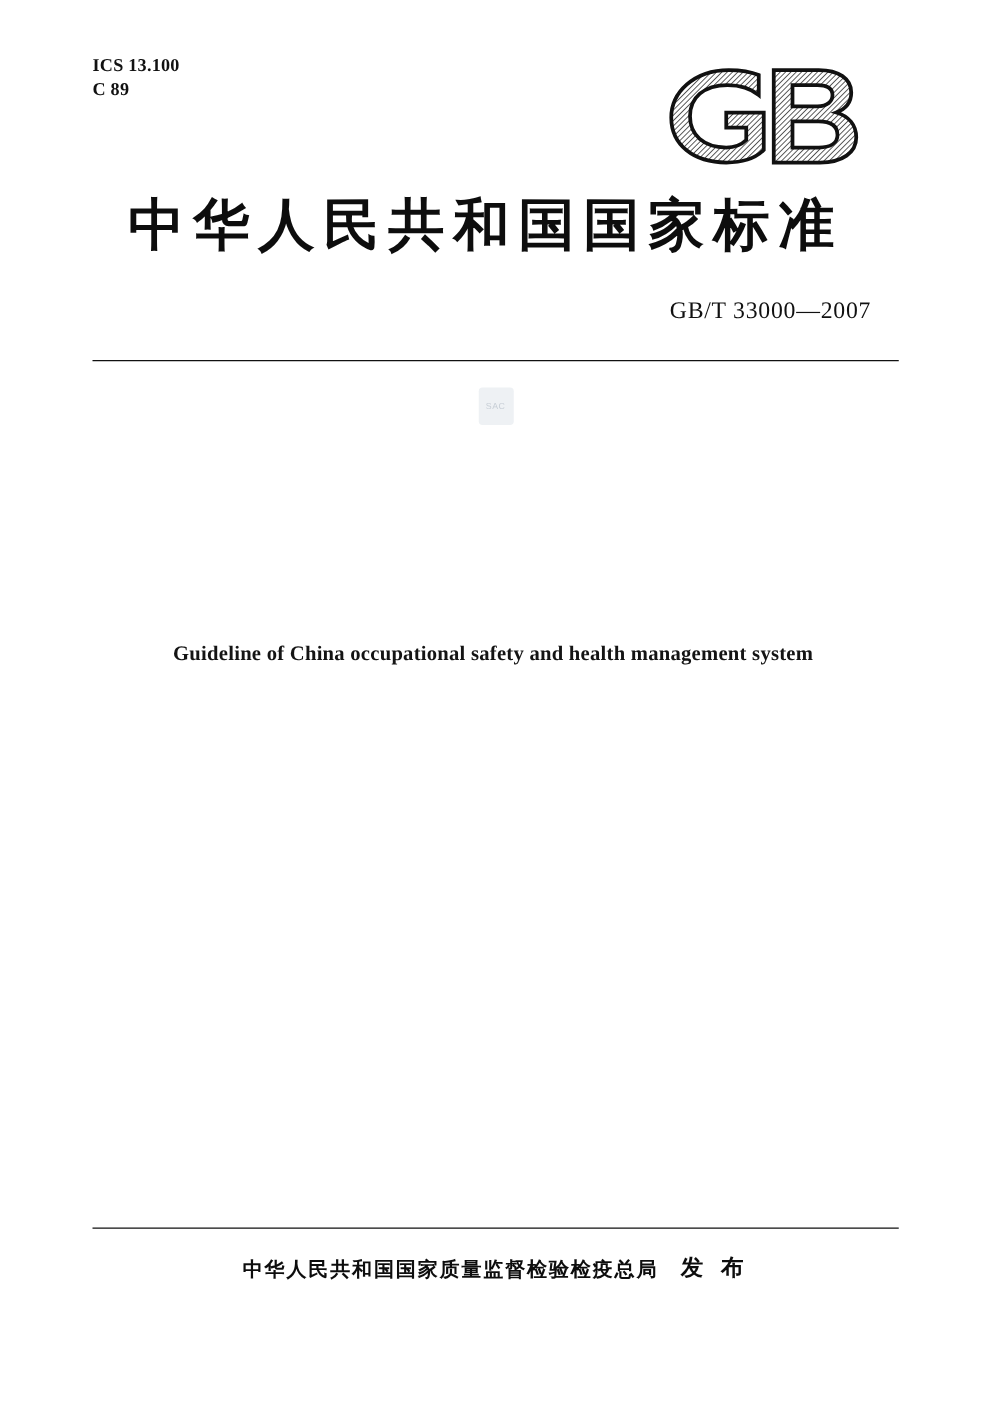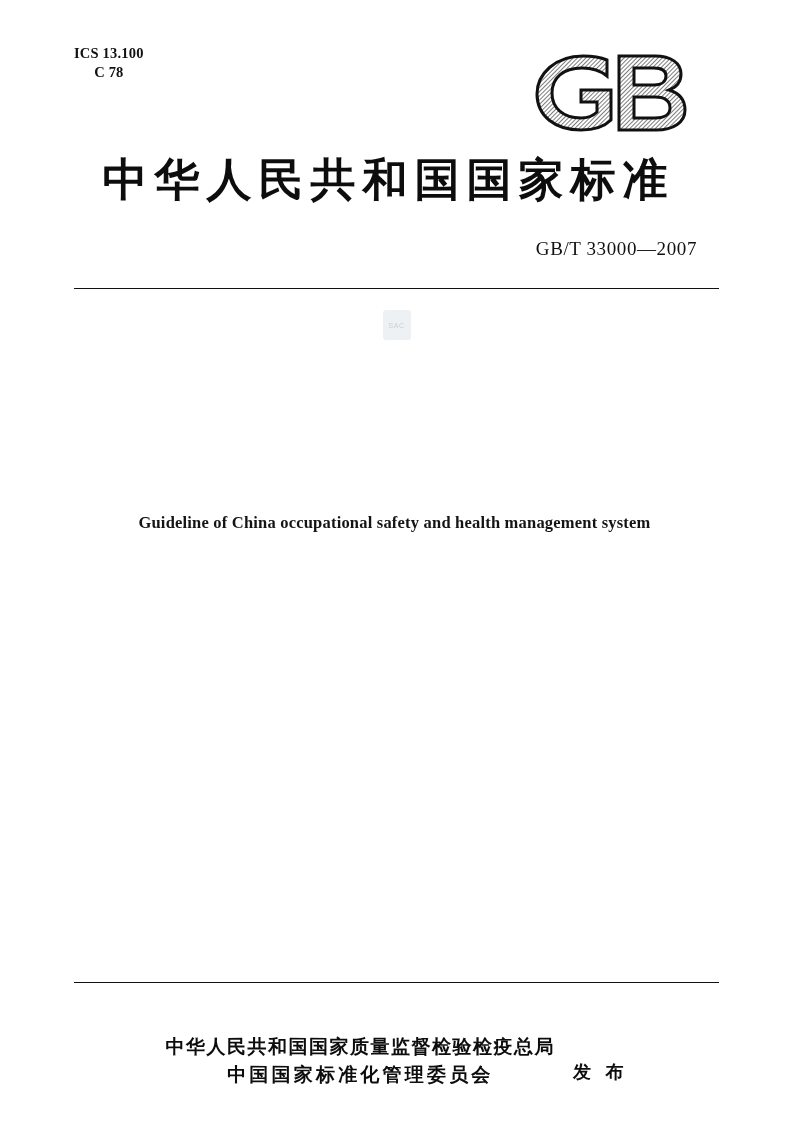--- a/index.html
+++ b/index.html
@@ -27,21 +27,20 @@
     top: 44px;
     font-family: "Liberation Serif", serif;
     font-weight: bold;
     font-size: 14.5px;
     line-height: 1.28;
     letter-spacing: 0.2px;
     color: #111;
   }
   .ics-line {
     white-space: nowrap;
-    text-align: center;
   }
 
   
   .gb-logo {
     position: absolute;
     right: 96px;
     top: 46px;
     width: 172px;
     height: 92px;
   }
@@ -137,27 +136,26 @@
     left: 0;
     right: 0;
     top: 1002px;
     display: flex;
     align-items: center;
     justify-content: center;
   }
   .footer-issuers {
     font-family: "DejaVu Sans", sans-serif;
     font-weight: bold;
-    font-size: 19px;
+    font-size: 16px;
     line-height: 1.45;
     letter-spacing: 1.5px;
     text-align: center;
     color: #0d0d0d;
     white-space: nowrap;
-    margin-top: 31px;
   }
   .footer-issuers .line2 {
     letter-spacing: 3.2px;
   }
   .footer-publish {
     margin-left: 18px;
     align-self: flex-end;
     padding-bottom: 4px;
     font-family: "DejaVu Sans", sans-serif;
     font-weight: bold;
@@ -167,21 +165,21 @@
     white-space: nowrap;
   }
 </style>
 </head>
 <body>
 
 <div class="page">
 
   <div class="ics-block">
     <div class="ics-line">ICS 13.100</div>
-    <div class="ics-line">C 78</div>
+    <div class="ics-line">C 89</div>
   </div>
 
   <div class="gb-logo">
     <svg viewBox="0 0 172 92" width="172" height="92" aria-hidden="true">
       <defs>
         <pattern id="hatch" width="3" height="3" patternUnits="userSpaceOnUse" patternTransform="rotate(45)">
           <rect width="3" height="3" fill="#ffffff"></rect>
           <line x1="0" y1="0" x2="0" y2="3" stroke="#111111" stroke-width="1.1"></line>
         </pattern>
       </defs>
@@ -202,18 +200,17 @@
 
   <div class="watermark">SAC</div>
 
   <div class="doc-title-en">Guideline of China occupational safety and health management system</div>
 
   <div class="rule rule-bottom"></div>
 
   <div class="footer">
     <div class="footer-issuers">
       <div class="line1">中华人民共和国国家质量监督检验检疫总局</div>
-      <div class="line2">中国国家标准化管理委员会</div>
     </div>
     <div class="footer-publish">发 布</div>
   </div>
 
 </div>
 
 </body></html>

